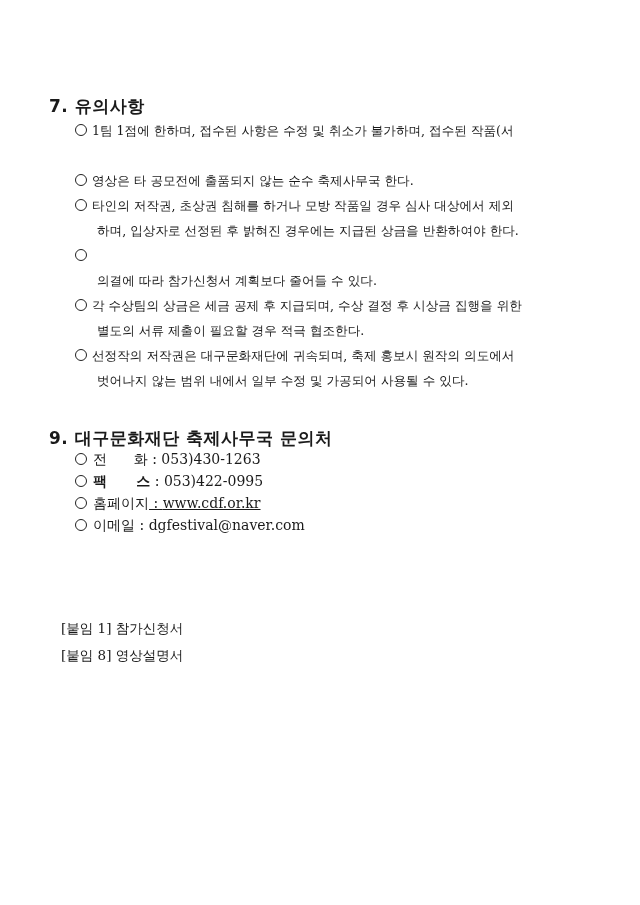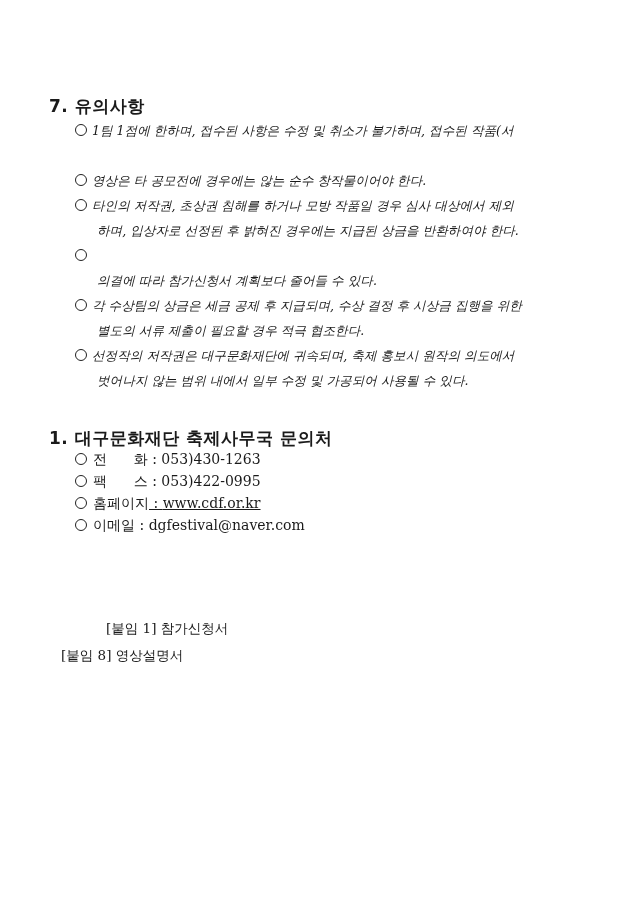--- a/index.html
+++ b/index.html
@@ -15,21 +15,21 @@
       white-space: nowrap;
     }
     .item {
       position: absolute; left: 75px; width: 510px;
       font-size: 12.6px; line-height: 25px;
     }
     .item .bullet {
       display: inline-block; width: 12px; height: 12px; border: 1.2px solid #222;
       border-radius: 50%; vertical-align: -1px; margin-right: 5px; box-sizing: border-box;
     }
-    .line { display: block; white-space: nowrap; text-align: justify; font-style: italic; }
+    .line { display: block; white-space: nowrap; text-align: justify; }
     .line.cont { padding-left: 9px; }
     .contact {
       position: absolute; left: 75px; font-size: 14px; line-height: 22px; white-space: nowrap;
     }
     .contact .bullet {
       display: inline-block; width: 12px; height: 12px; border: 1.2px solid #222;
       border-radius: 50%; vertical-align: -1px; margin-right: 6px; box-sizing: border-box;
     }
     .c-label { display: inline-block; }
     .attach {
@@ -40,21 +40,21 @@
 <body>
 
 <div>
   <div class="section-title" style="top:95px;">7. 유의사항</div>
 
   <div class="item" style="top:118px;">
     <span class="line"><span class="bullet"></span><span>1팀 1점에 한하며, 접수된 사항은 수정 및 취소가 불가하며, 접수된 작품(서</span></span>
   </div>
 
   <div class="item" style="top:168px;">
-    <span class="line"><span class="bullet"></span><span>영상은 타 공모전에 경우에는 않는 순수 창작물이어야 한다.</span></span>
+    <span class="line"><span class="bullet"></span><span>영상은 타 공모전에 출품되지 않는 순수 축제사무국 한다.</span></span>
   </div>
 
   <div class="item" style="top:193px;">
     <span class="line"><span class="bullet"></span><span>타인의 저작권, 초상권 침해를 하거나 모방 작품일 경우 심사 대상에서 제외</span></span>
     <span class="line cont" style="padding-left:22px;">하며, 입상자로 선정된 후 밝혀진 경우에는 지급된 상금을 반환하여야 한다.</span>
   </div>
 
   <div class="item" style="top:243px;">
     <span class="line"><span class="bullet"></span></span>
     <span class="line cont" style="padding-left:22px;">의결에 따라 참가신청서 계획보다 줄어들 수 있다.</span>
@@ -65,32 +65,32 @@
     <span class="line cont" style="padding-left:22px;">별도의 서류 제출이 필요할 경우 적극 협조한다.</span>
   </div>
 
   <div class="item" style="top:343px;">
     <span class="line"><span class="bullet"></span><span>선정작의 저작권은 대구문화재단에 귀속되며, 축제 홍보시 원작의 의도에서</span></span>
     <span class="line cont" style="padding-left:22px;">벗어나지 않는 범위 내에서 일부 수정 및 가공되어 사용될 수 있다.</span>
   </div>
 </div>
 
 <div>
-  <div class="section-title" style="top:427px;">1. 대구문화재단 축제사무국 문의처</div>
+  <div class="section-title" style="top:427px;">9. 대구문화재단 축제사무국 문의처</div>
 
   <div class="contact" style="top:448px;">
     <span class="bullet"></span><span class="c-label" style="white-space:pre;">전      화</span> : <span>053)430-1263</span>
   </div>
   <div class="contact" style="top:470px;">
-    <span class="bullet"></span><span class="c-label" style="white-space:pre;">팩      스</span> : <span>053)422-0995</span>
+    <span class="bullet"></span><span class="c-label" style="white-space:pre;font-weight:bold;">팩      스</span> : <span>053)422-0995</span>
   </div>
   <div class="contact" style="top:492px;text-decoration:underline;">
     <span class="bullet"></span><span class="c-label">홈페이지</span> : <span>www.cdf.or.kr</span>
   </div>
   <div class="contact" style="top:514px;">
     <span class="bullet"></span><span class="c-label">이메일</span> : <span>dgfestival@naver.com</span>
   </div>
 </div>
 
 <div>
-  <div class="attach" style="top:620px;margin-left:45px;">[붙임 1] 참가신청서</div>
+  <div class="attach" style="top:620px;">[붙임 1] 참가신청서</div>
   <div class="attach" style="top:647px;">[붙임 8] 영상설명서</div>
 </div>
 
 </body></html>

